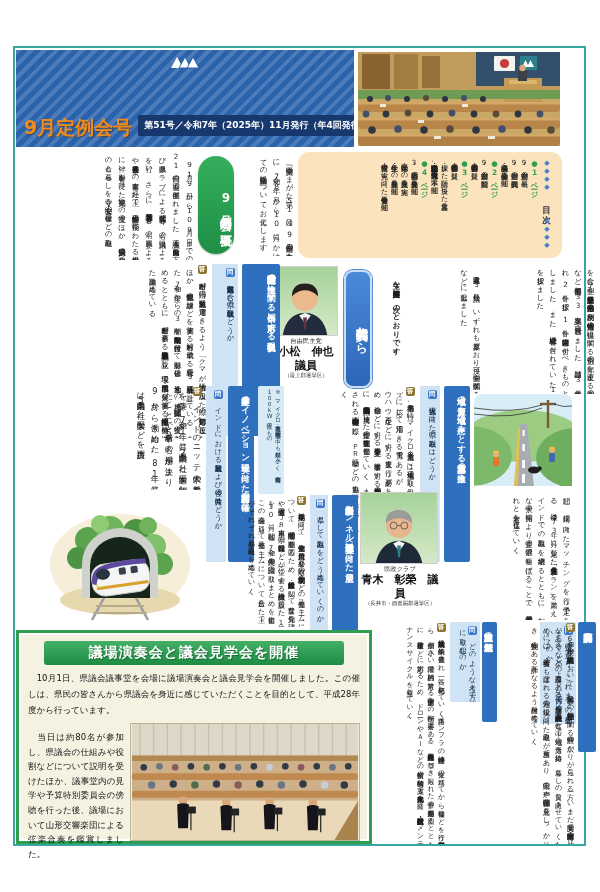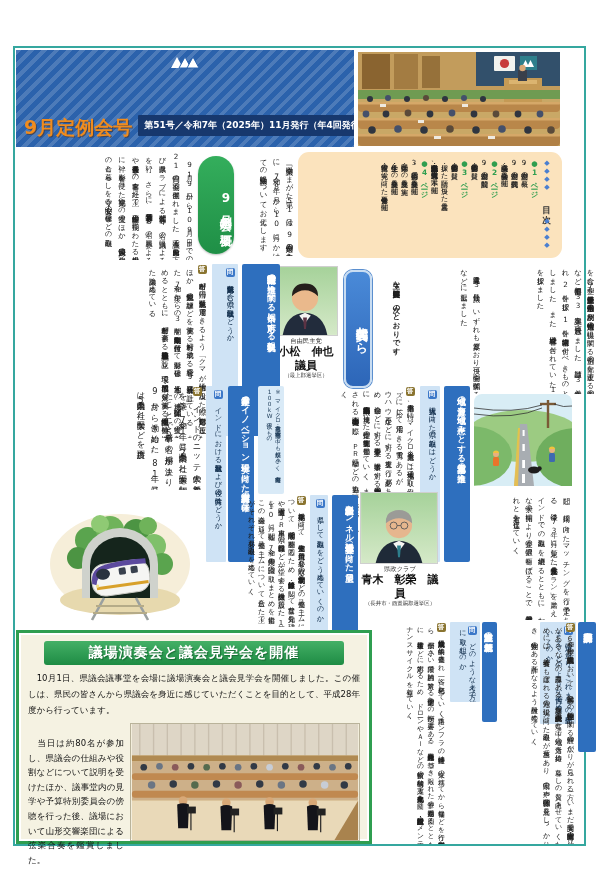--- a/index.html
+++ b/index.html
@@ -45,21 +45,21 @@
 .acol{font-size:7.2px;line-height:12.5px;color:#1d1d1d;overflow:hidden;text-align:justify}
 .mk{display:inline-block;width:9px;height:9px;border-radius:2px;color:#fff;font-size:6.5px;line-height:9px;text-align:center;font-weight:bold;writing-mode:horizontal-tb;margin:1px 0 3px}
 .mk-q{background:#3c78c8}
 .mk-a{background:#8a7430}
 .fnote{left:258px;top:386px;width:26px;height:108px;background:#d9eaf7;color:#1c3a57;font-size:5.8px;line-height:8.5px;padding:3px 2px;border-radius:2px;overflow:hidden}
 
 .ebox{left:16px;top:630px;width:356px;height:214px;background:#f5f2e2;border:3px solid #2f9e50;box-shadow:inset 0 0 0 2px #fff;padding:8px 9px 7px}
 .etitle{width:300px;margin:0 auto;background:linear-gradient(180deg,#44b066,#1e8c44);color:#fff;font-weight:bold;font-size:14px;text-align:center;border-radius:3px;padding:3px 0;letter-spacing:1px;text-shadow:1px 1px 1px rgba(0,60,20,.5)}
 .epara{font-size:8.5px;line-height:16px;color:#111;text-align:justify;margin-top:5px}
 .ebot{display:flex;margin-top:2px}
-.epara2{width:96px;font-size:8.5px;line-height:14.6px;color:#111;text-align:justify;margin-top:16px}
+.epara2{width:96px;font-size:8.5px;line-height:14.6px;color:#111;text-align:justify;margin-top:10px}
 .ebot svg{margin-left:6px;margin-top:3px;border:1px solid #b9b39a}
 </style>
 </head>
 <body>
 
 <div class="page">
   <div class="abs frame"></div>
 
   <div class="abs banner">
     <span class="logo">

